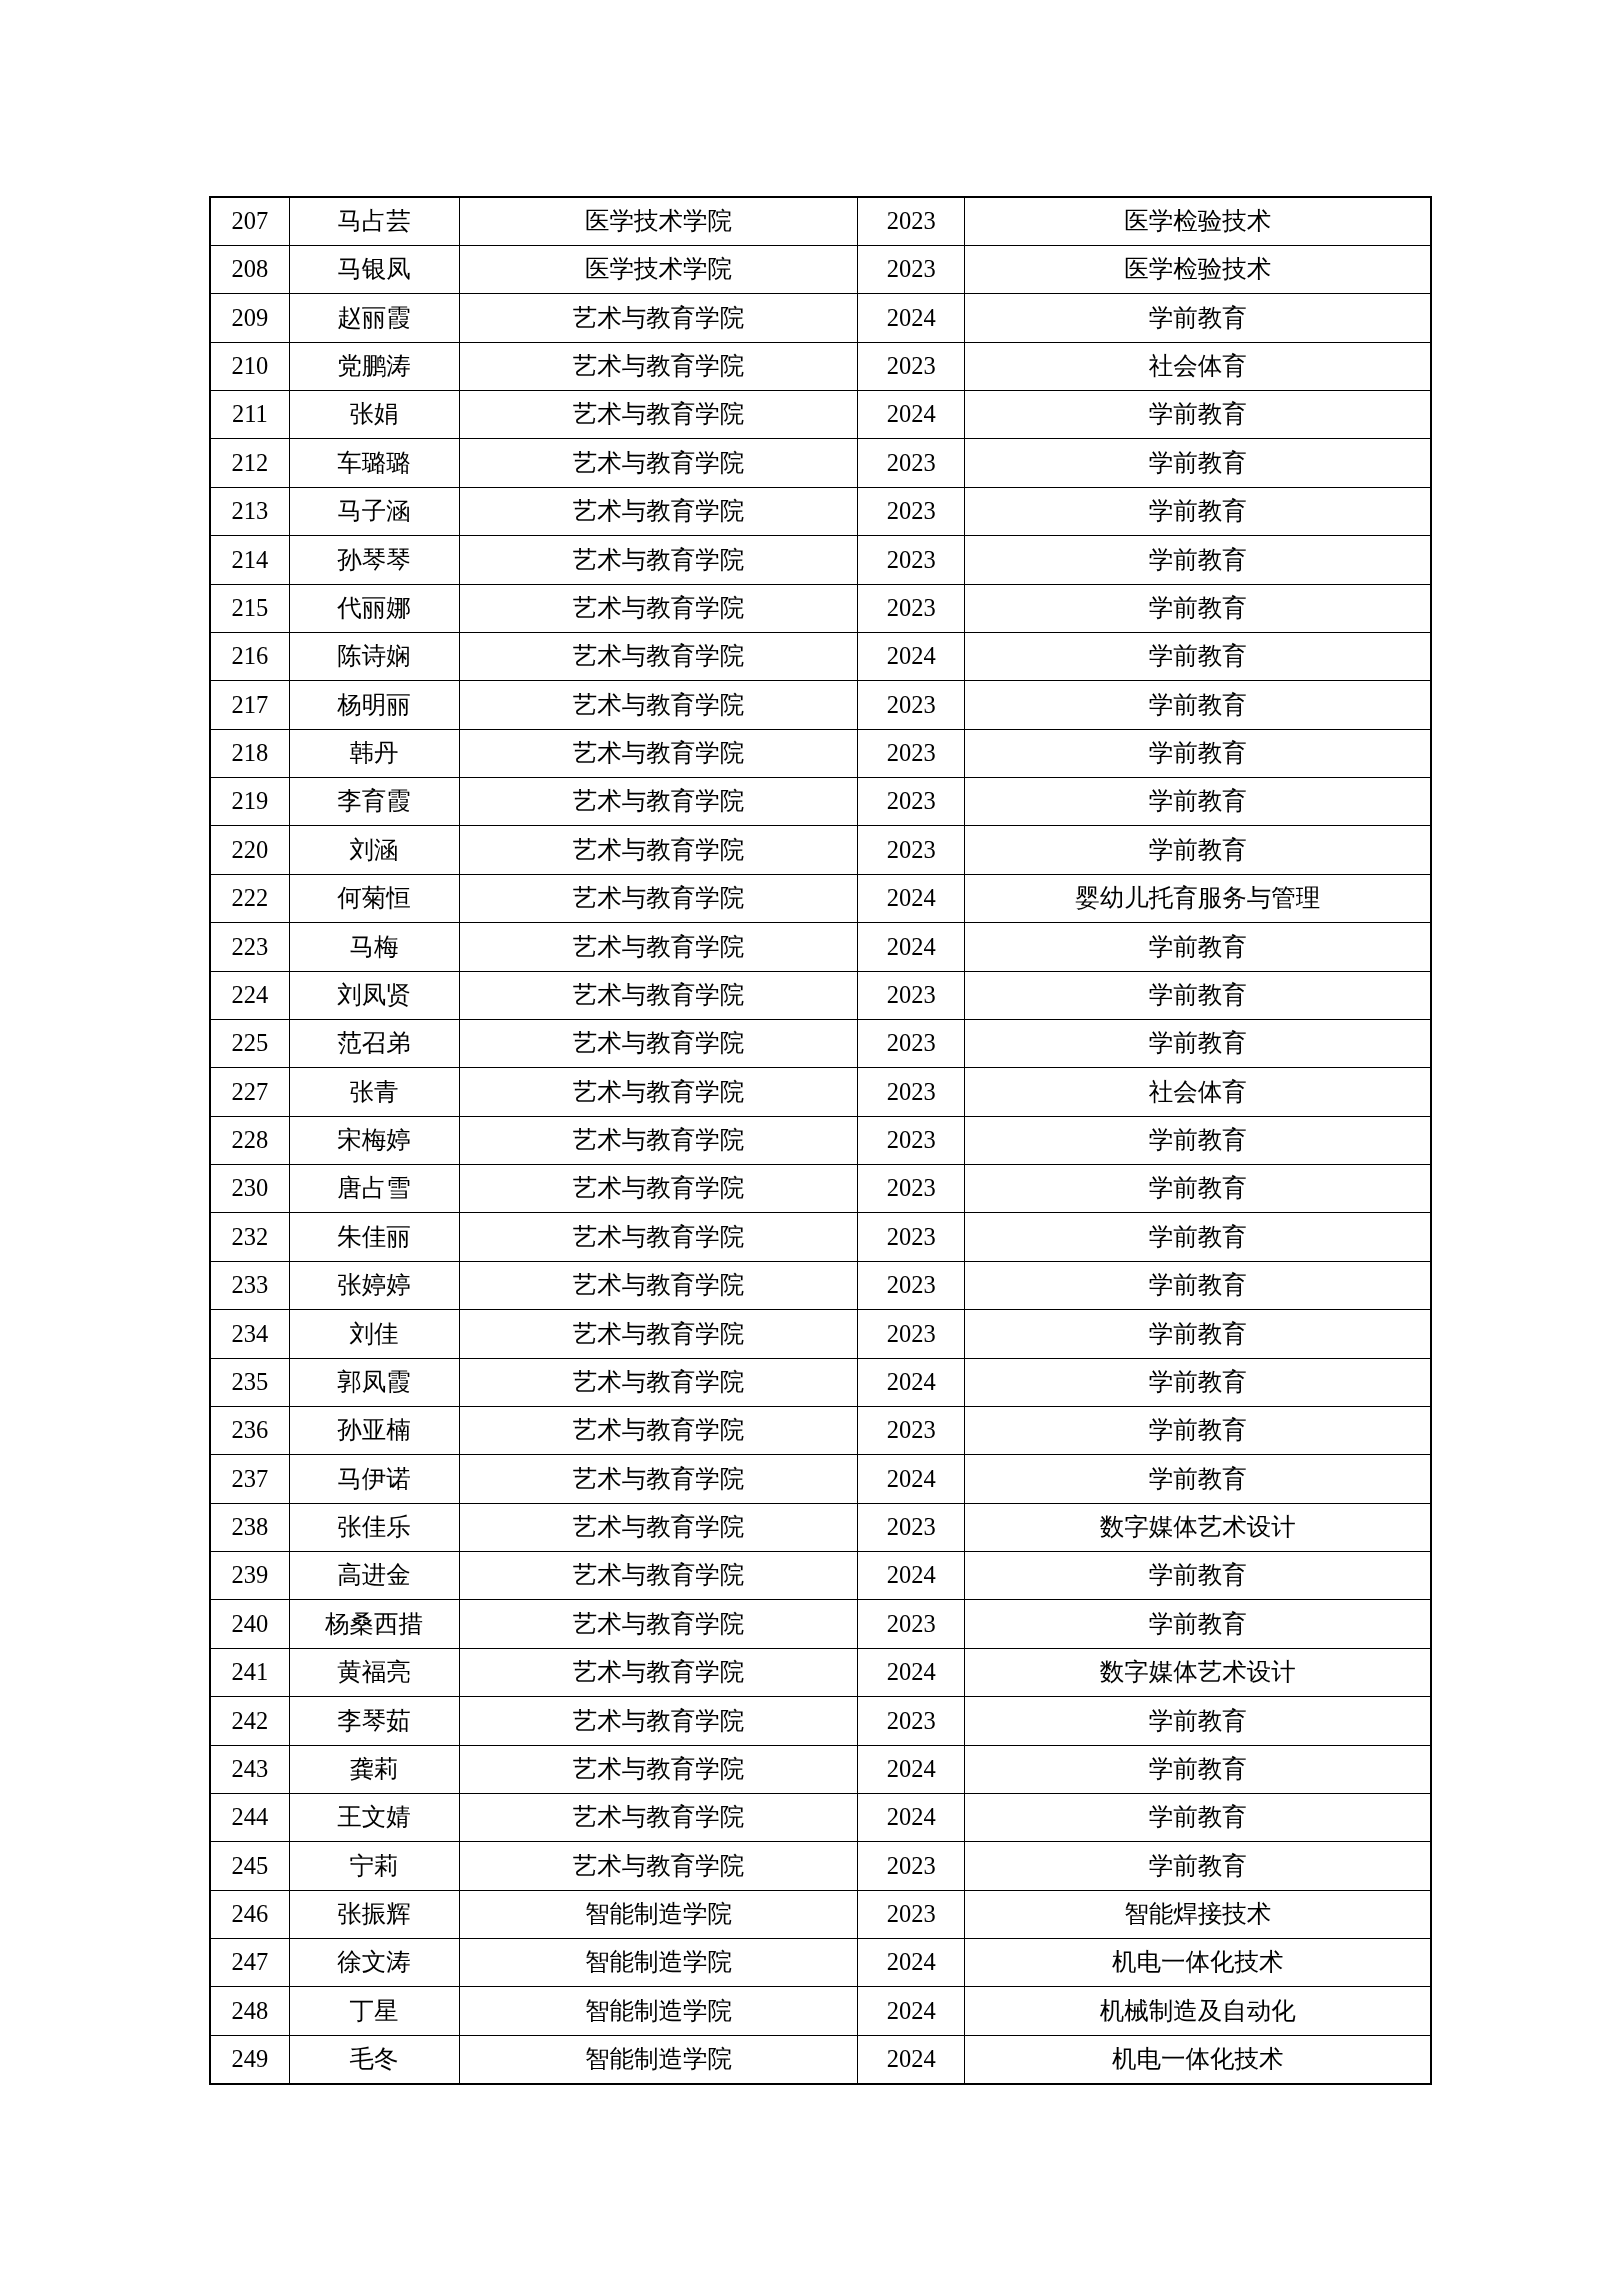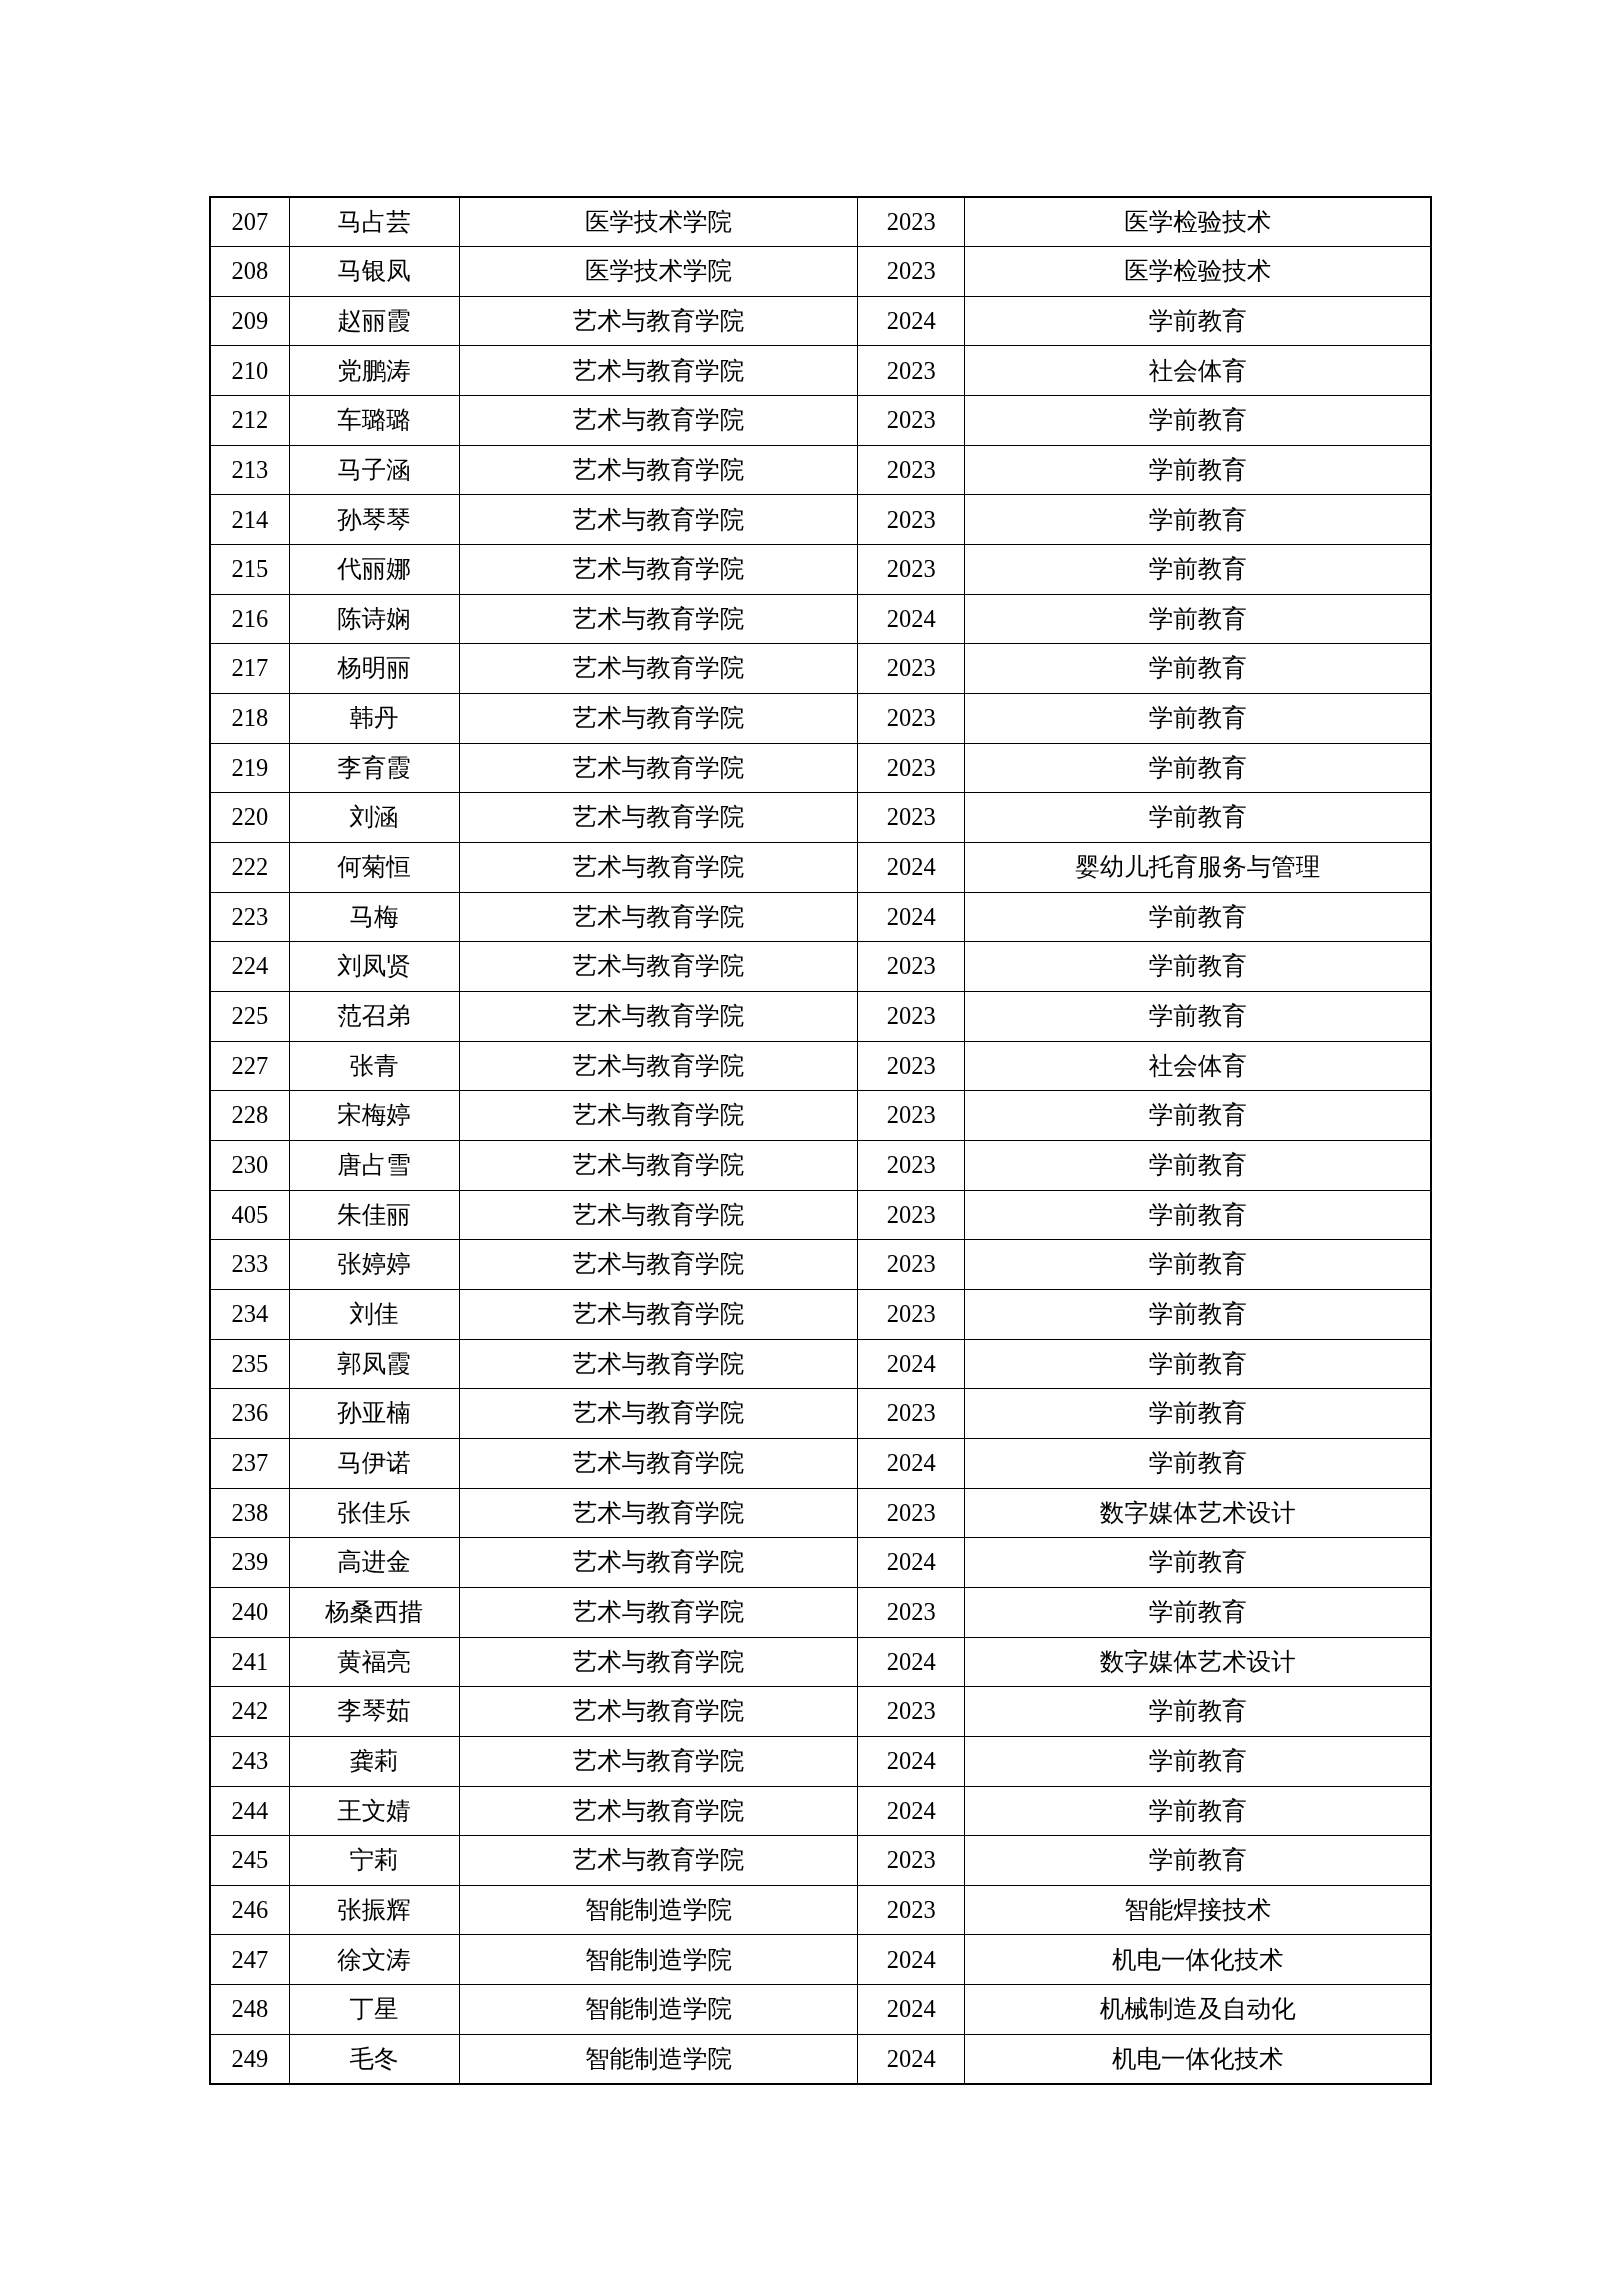--- a/index.html
+++ b/index.html
@@ -78,20 +78,27 @@
           <td>学前教育</td>
         </tr>
         <tr class="row">
           <td>210</td>
           <td>党鹏涛</td>
           <td>艺术与教育学院</td>
           <td>2023</td>
           <td>社会体育</td>
         </tr>
         <tr class="row">
+          <td>211</td>
+          <td>张娟</td>
+          <td>艺术与教育学院</td>
+          <td>2024</td>
+          <td>学前教育</td>
+        </tr>
+        <tr class="row">
           <td>212</td>
           <td>车璐璐</td>
           <td>艺术与教育学院</td>
           <td>2023</td>
           <td>学前教育</td>
         </tr>
         <tr class="row">
           <td>213</td>
           <td>马子涵</td>
           <td>艺术与教育学院</td>
@@ -190,21 +197,21 @@
           <td>学前教育</td>
         </tr>
         <tr class="row">
           <td>230</td>
           <td>唐占雪</td>
           <td>艺术与教育学院</td>
           <td>2023</td>
           <td>学前教育</td>
         </tr>
         <tr class="row">
-          <td>405</td>
+          <td>232</td>
           <td>朱佳丽</td>
           <td>艺术与教育学院</td>
           <td>2023</td>
           <td>学前教育</td>
         </tr>
         <tr class="row">
           <td>233</td>
           <td>张婷婷</td>
           <td>艺术与教育学院</td>
           <td>2023</td>

